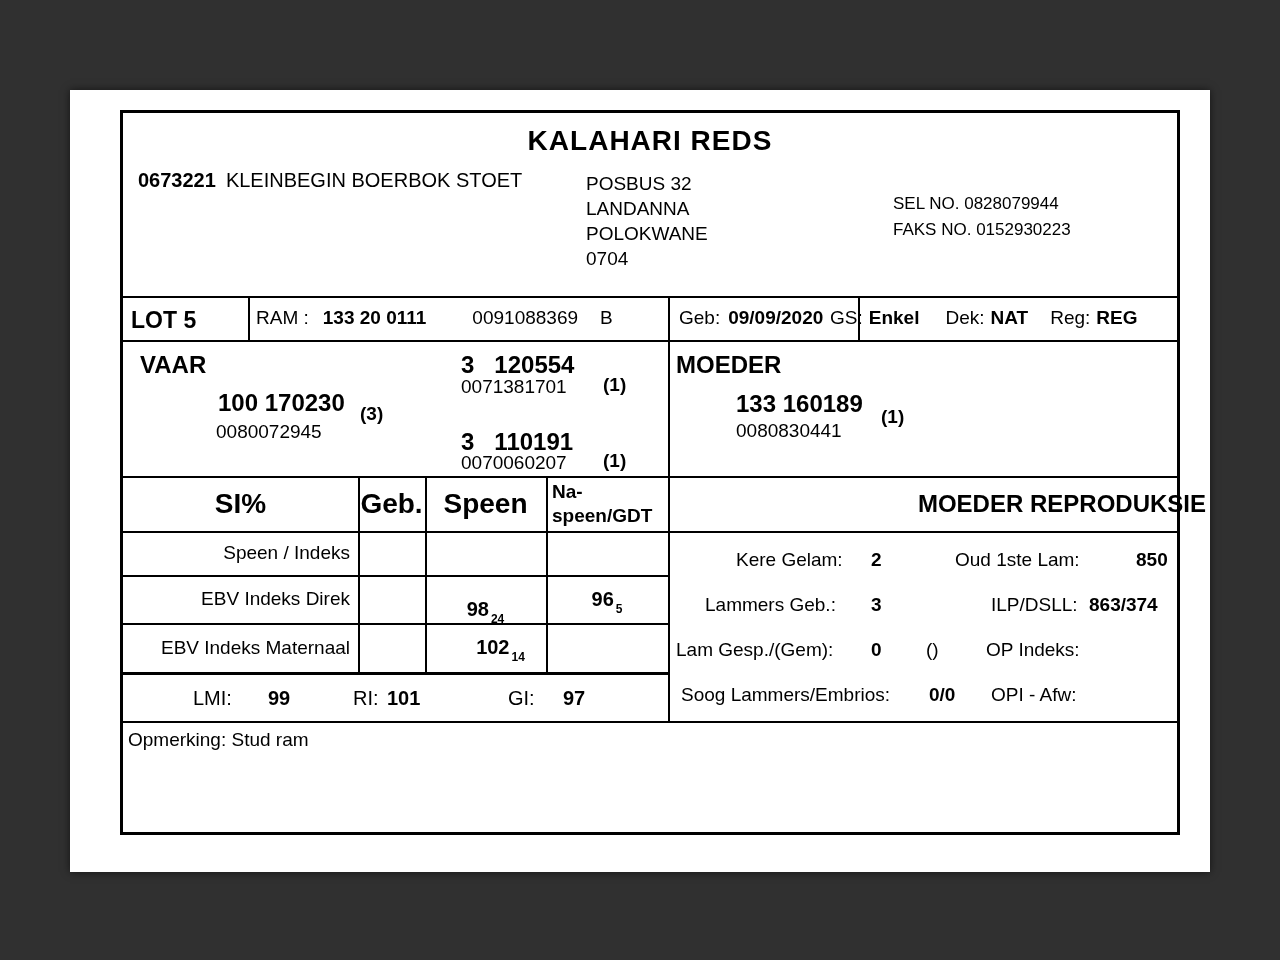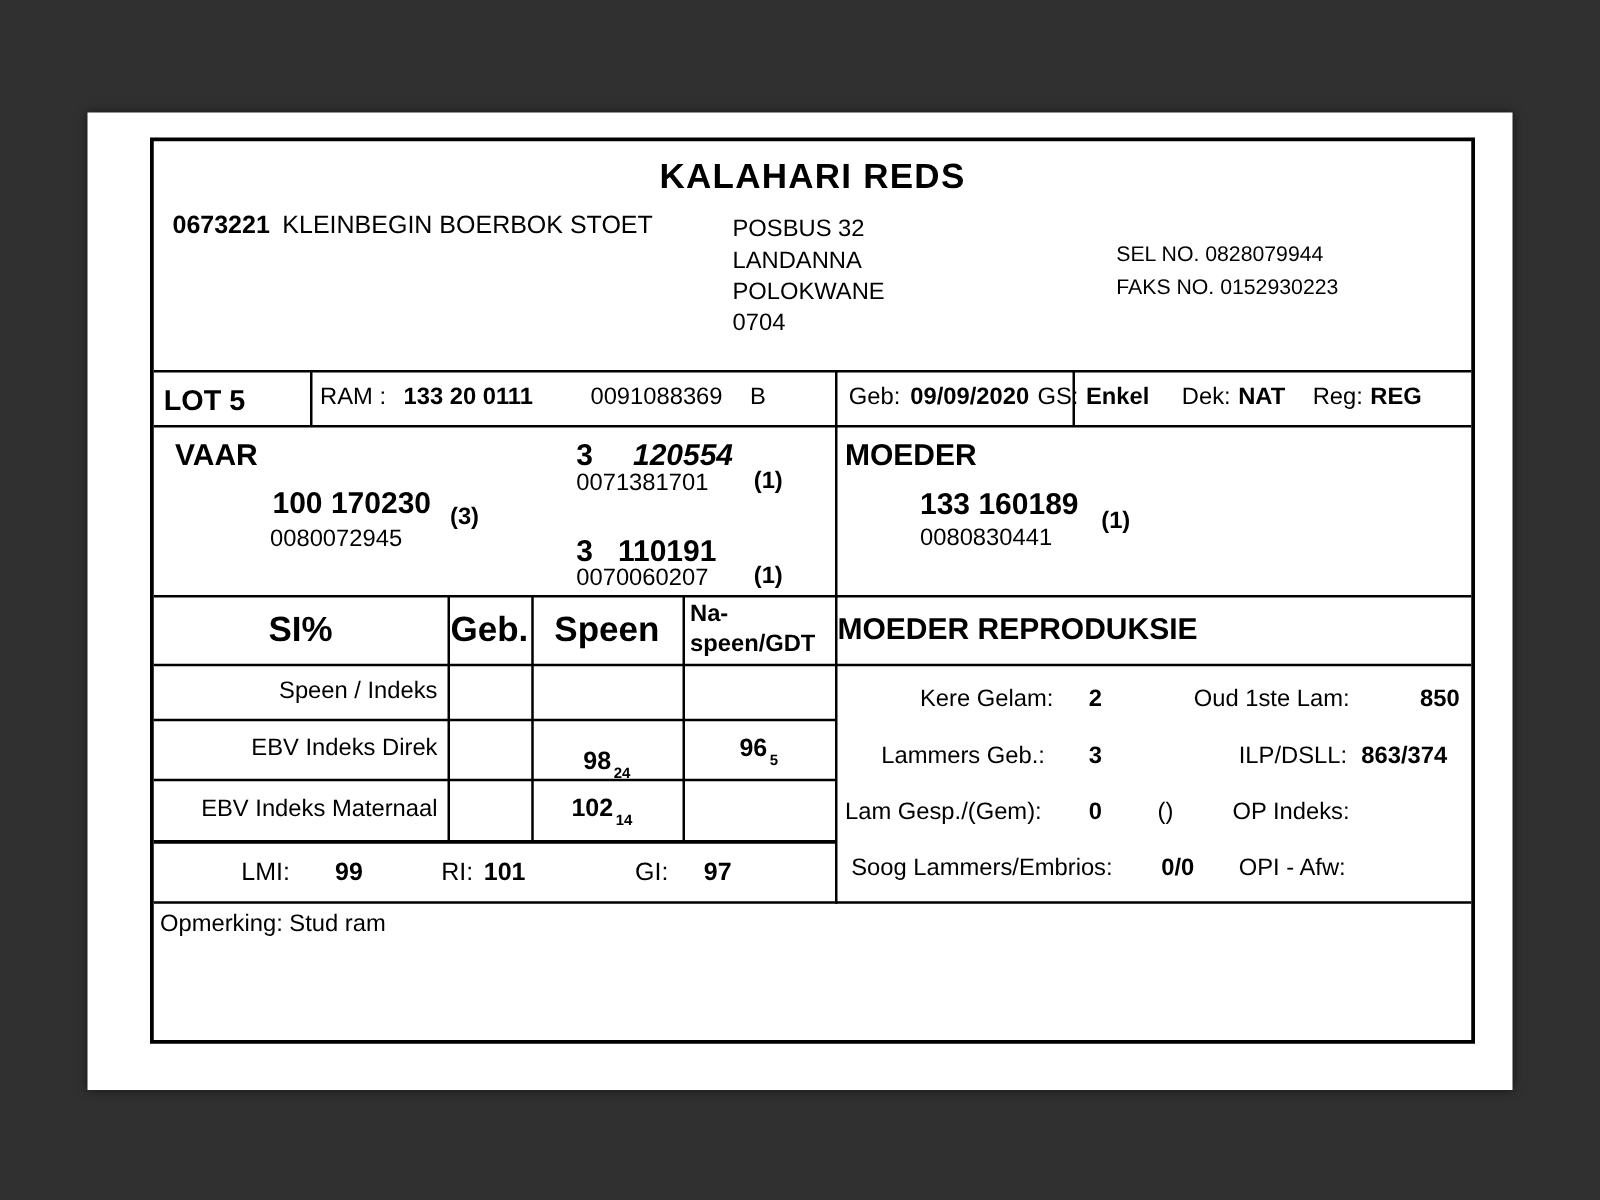--- a/index.html
+++ b/index.html
@@ -83,21 +83,21 @@
       <span style="margin-left:22px;">Reg:</span>
       <span class="b" style="margin-left:6px;">REG</span>
     </div>
 
     <div class="abs b txt20" style="top:238px;left:17px;">VAAR</div>
     <div class="abs b txt20" style="top:276px;left:95px;">100 170230</div>
     <div class="abs b txt19" style="top:290px;left:237px;">(3)</div>
     <div class="abs txt19" style="top:308px;left:93px;">0080072945</div>
 
     <div class="abs b txt20" style="top:238px;left:338px;">
-      <span>3</span><span style="margin-left:32px;font-style:italic;">120554</span>
+      <span>3</span><span style="margin-left:20px;">120554</span>
     </div>
     <div class="abs txt19" style="top:263px;left:338px;">0071381701</div>
     <div class="abs b txt19" style="top:261px;left:480px;">(1)</div>
 
     <div class="abs b txt20" style="top:315px;left:338px;">
       <span>3</span><span style="margin-left:20px;">110191</span>
     </div>
     <div class="abs txt19" style="top:339px;left:338px;">0070060207</div>
     <div class="abs b txt19" style="top:337px;left:480px;">(1)</div>
 
@@ -117,32 +117,32 @@
     <div class="abs rl" style="top:418px;height:44px;line-height:44px;">Speen / Indeks</div>
     <div class="abs rl" style="top:462px;height:48px;line-height:48px;">EBV Indeks Direk</div>
     <div class="abs rl" style="top:510px;height:49px;line-height:49px;">EBV Indeks Maternaal</div>
 
     <div class="abs val" style="top:462px;left:302px;width:121px;height:48px;line-height:68px;">
       <span>98</span><span class="sub">24</span>
     </div>
     <div class="abs val" style="top:462px;left:423px;width:122px;height:48px;line-height:48px;">
       <span>96</span><span class="sub">5</span>
     </div>
-    <div class="abs val" style="top:510px;left:298px;width:121px;height:51px;line-height:49px;">
+    <div class="abs val" style="top:510px;left:317px;width:121px;height:51px;line-height:49px;">
       <span>102</span><span class="sub">14</span>
     </div>
 
     <span class="g" style="left:70px;">LMI:</span>
     <span class="g b" style="left:145px;">99</span>
     <span class="g" style="left:230px;">RI:</span>
     <span class="g b" style="left:264px;">101</span>
     <span class="g" style="left:385px;">GI:</span>
     <span class="g b" style="left:440px;">97</span>
 
-    <div class="abs b txt20" style="top:363px;left:547px;width:536px;height:55px;line-height:55px;text-align:left;">MOEDER REPRODUKSIE</div>
+    <div class="abs b txt20" style="top:363px;left:547px;width:536px;height:55px;line-height:55px;text-align:right;">MOEDER REPRODUKSIE</div>
 
     <span class="rp" style="top:434px;left:613px;">Kere Gelam:</span>
     <span class="rp b" style="top:434px;left:748px;">2</span>
     <span class="rp" style="top:434px;left:832px;">Oud 1ste Lam:</span>
     <span class="rp b" style="top:434px;left:1013px;">850</span>
 
     <span class="rp" style="top:479px;left:582px;">Lammers Geb.:</span>
     <span class="rp b" style="top:479px;left:748px;">3</span>
     <span class="rp" style="top:479px;left:868px;">ILP/DSLL:</span>
     <span class="rp b" style="top:479px;left:966px;">863/374</span>

